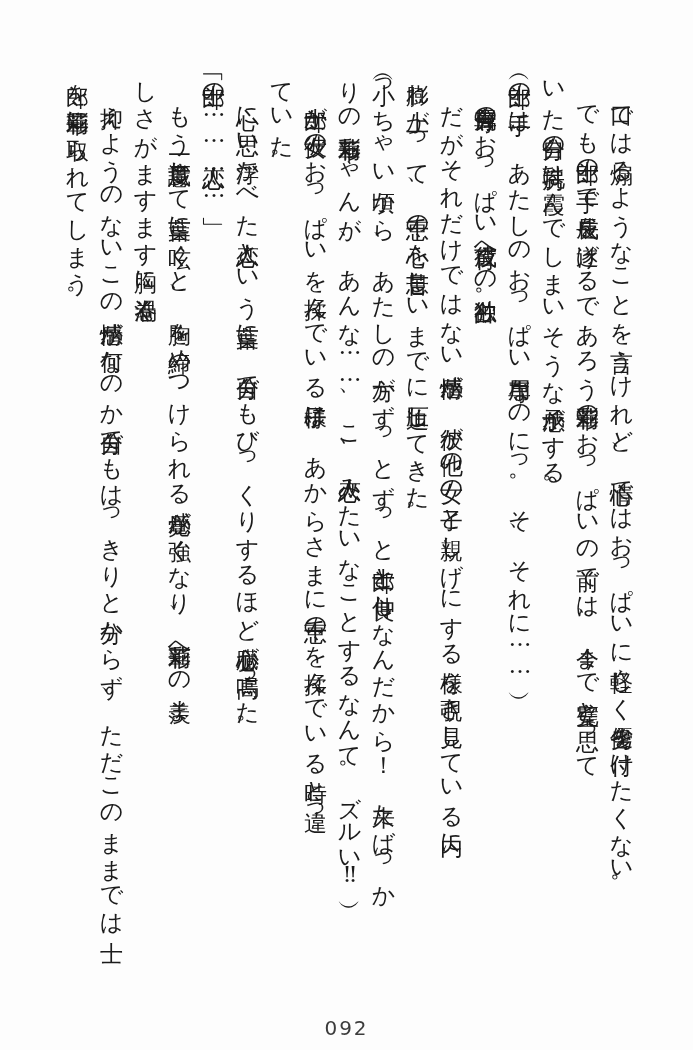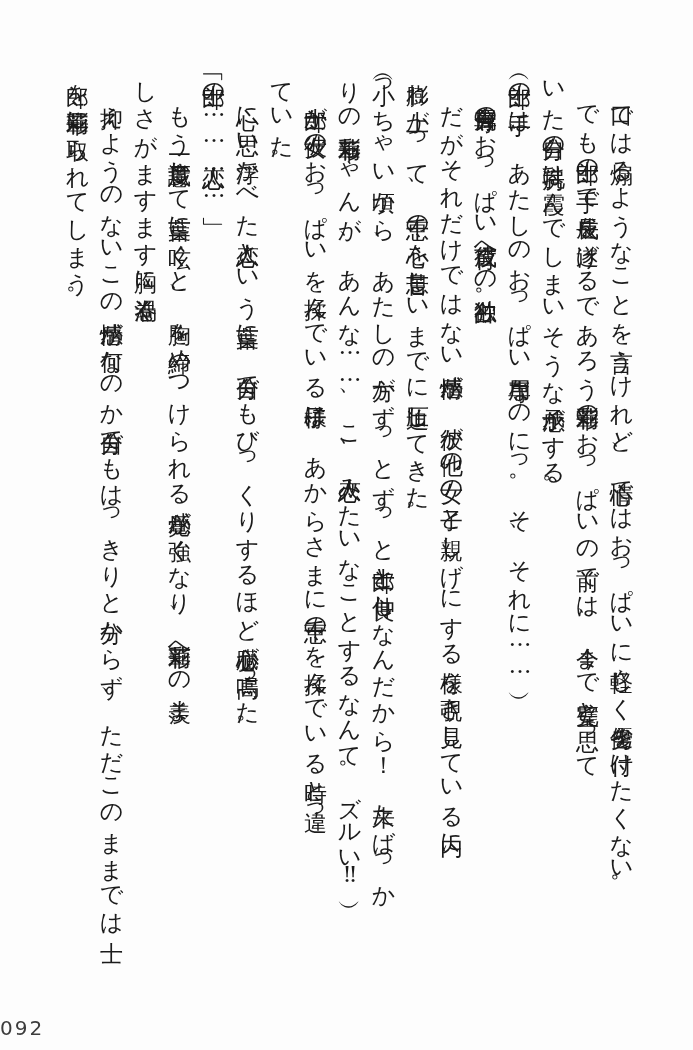--- a/index.html
+++ b/index.html
@@ -29,21 +29,21 @@
     padding: 0;
     line-height: 34px;
     letter-spacing: 0.6px;
     white-space: pre;
   }
   .page-number {
     position: absolute;
     bottom: 10px;
     left: 0;
     width: 100%;
-    text-align: left;
+    text-align: center;
     font-family: "DejaVu Sans", "Liberation Sans", sans-serif;
     font-size: 20px;
     color: #3c3c3c;
     letter-spacing: 2px;
   }
 </style>
 </head>
 <body>
 
 <div class="text-area">

